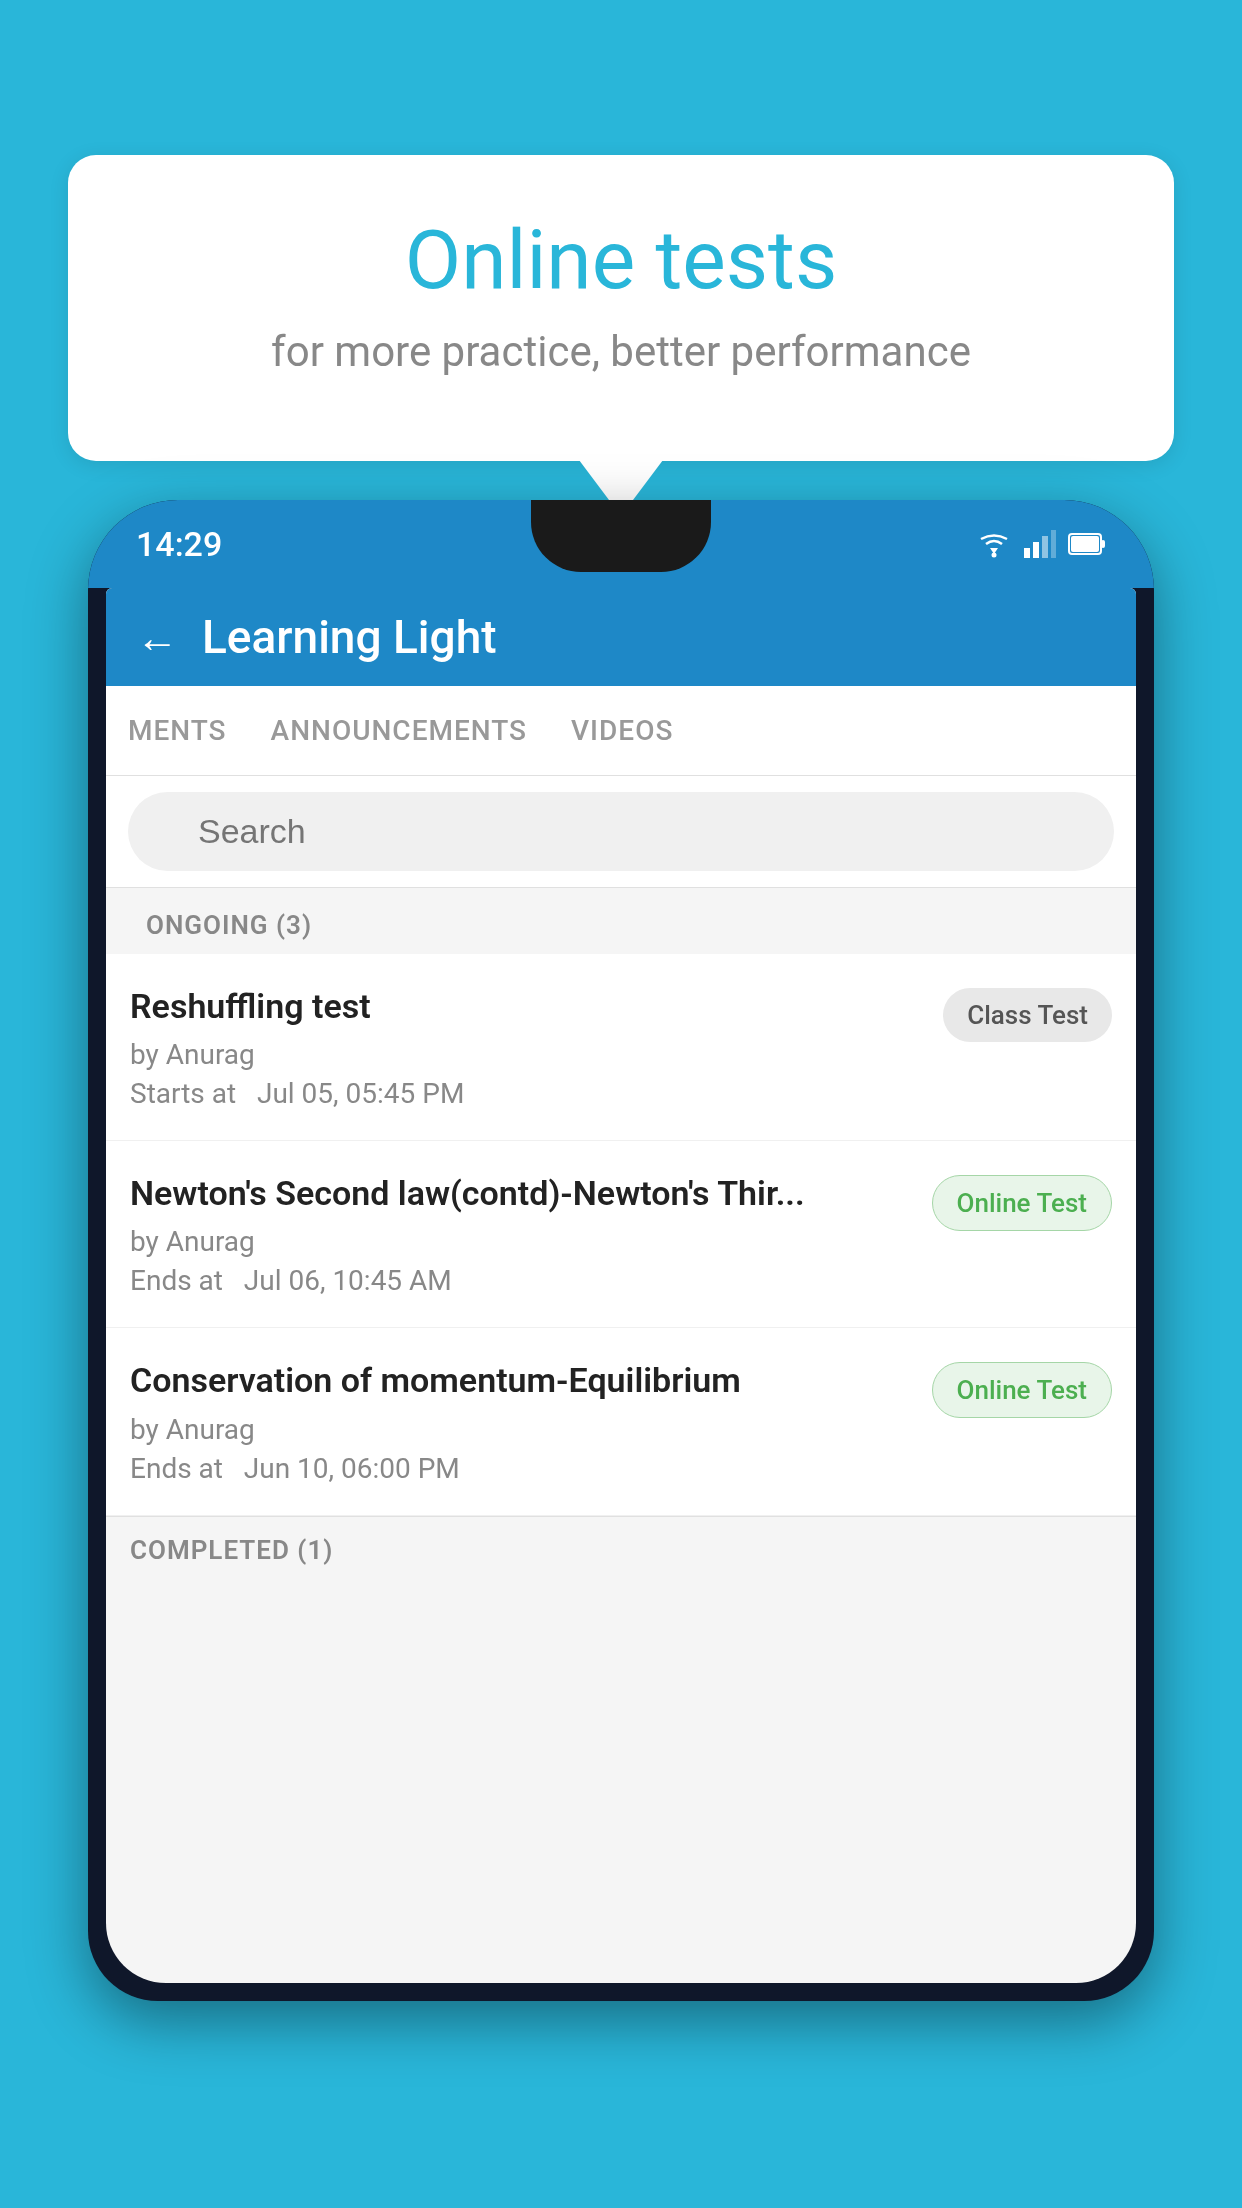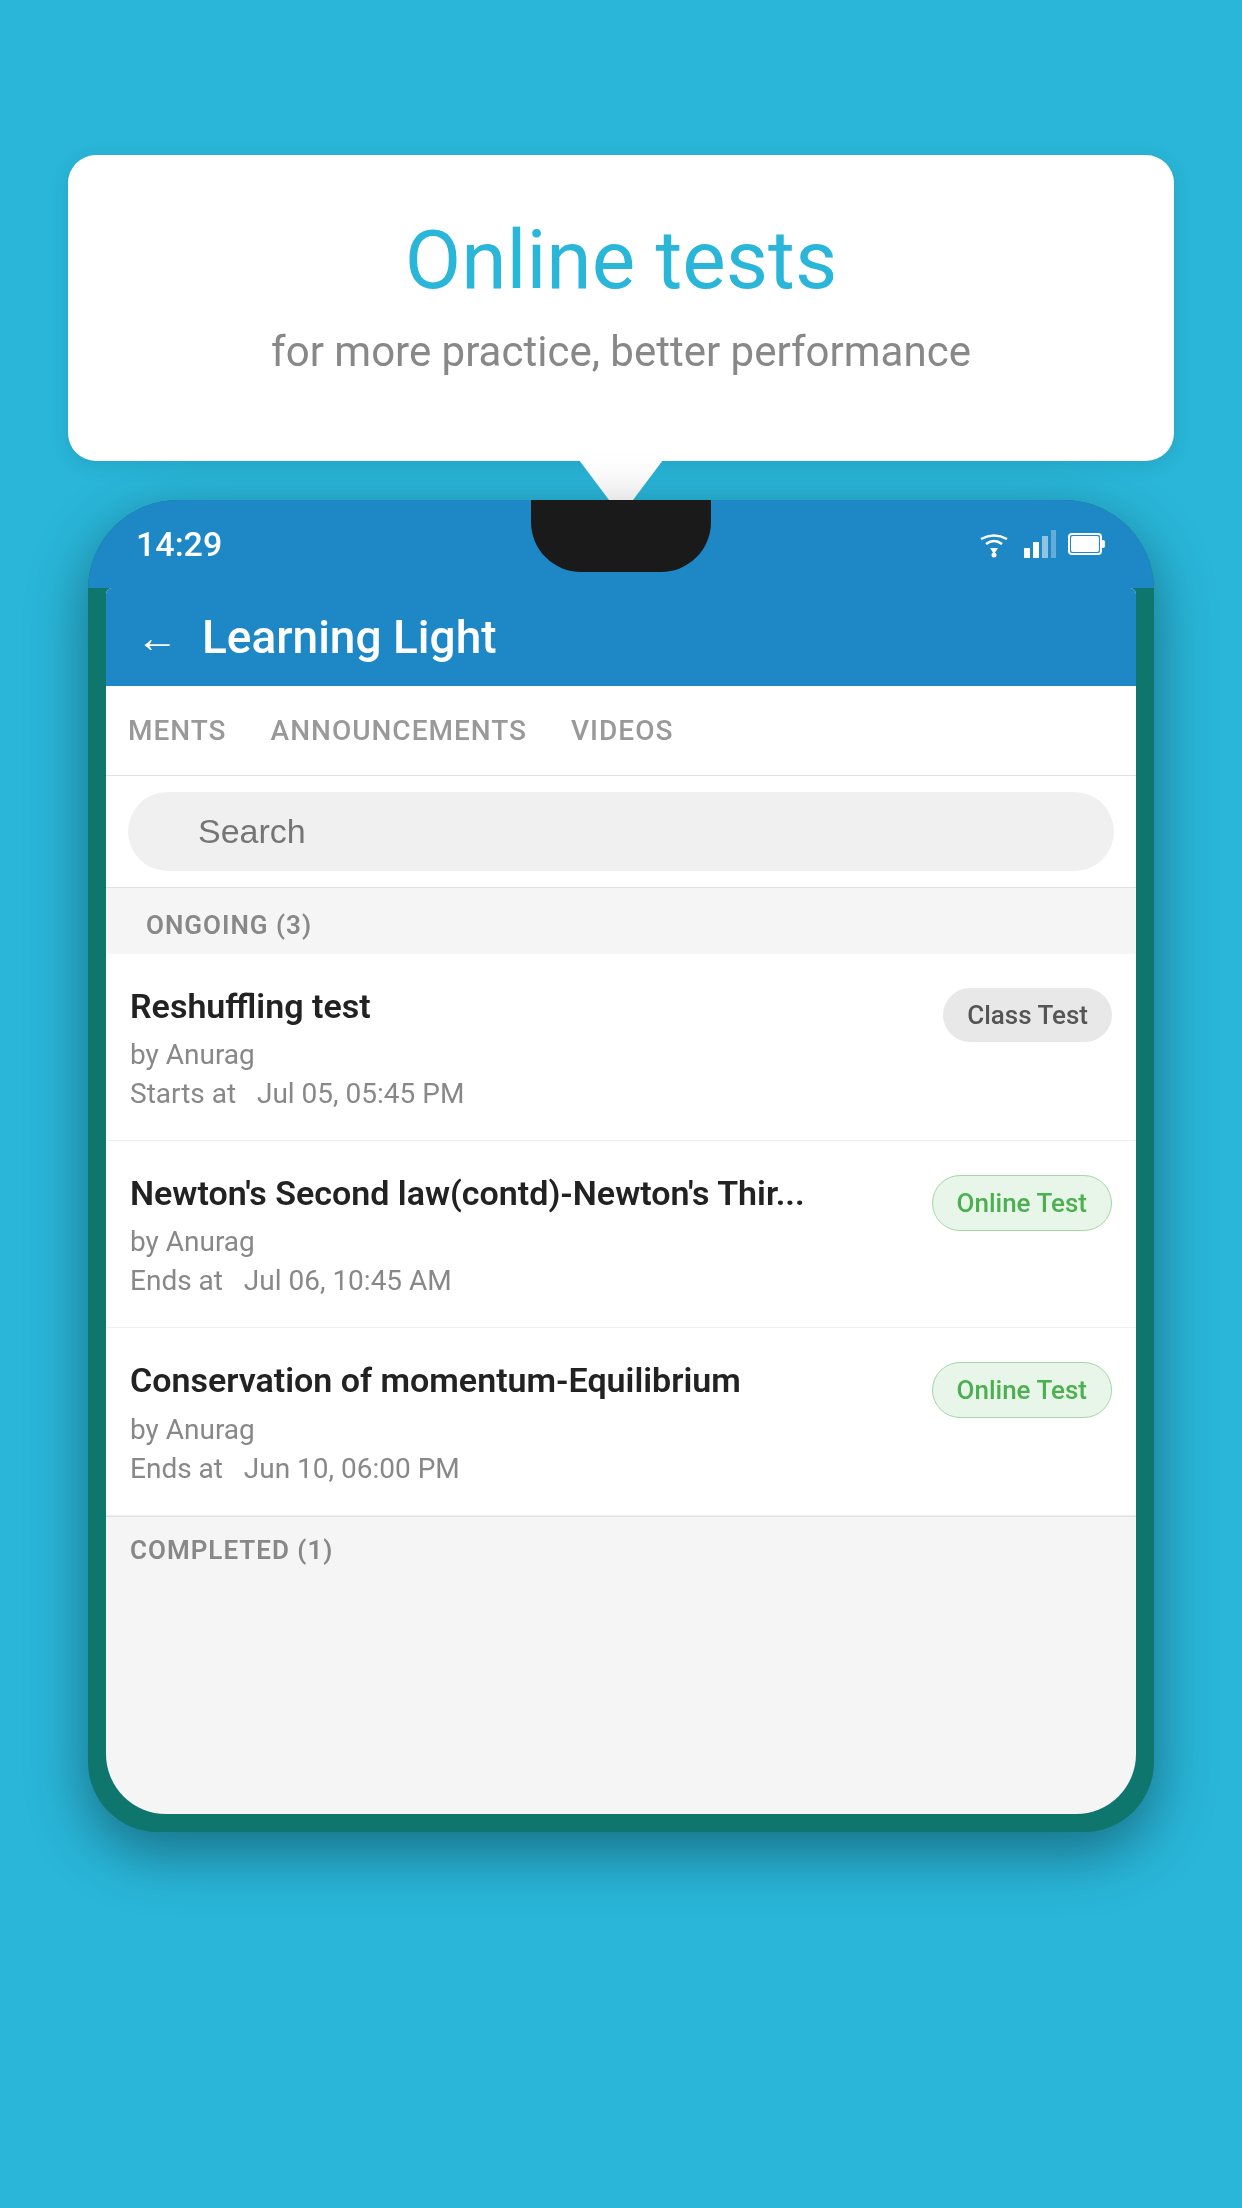--- a/index.html
+++ b/index.html
@@ -62,27 +62,27 @@
     .phone-container {
       position: absolute;
       top: 500px;
       left: 88px;
       right: 88px;
       bottom: 0;
       z-index: 3;
     }
 
     .phone-frame {
-      background: #0f766e;
+      background: #0f172a;
       border-radius: 90px 90px 70px 70px;
       padding: 0;
       position: relative;
       overflow: hidden;
       box-shadow: 0 20px 60px rgba(0,0,0,0.4);
-      height: 1332px;
+      height: 1501px;
     }
 
     
     .phone-top-bar {
       position: absolute;
       top: 0;
       left: 0;
       right: 0;
       height: 88px;
       background: #1e88c7;
@@ -208,28 +208,27 @@
       left: 24px;
       top: 50%;
       transform: translateY(-50%);
       font-size: 34px;
       color: #999;
       pointer-events: none;
     }
 
     
     .section-header {
-      padding: 22px 24px 14px;
+      padding: 22px 40px 14px;
       font-size: 26px;
       color: #888;
       font-weight: 600;
       letter-spacing: 1px;
       background: #f5f5f5;
       text-transform: uppercase;
-      margin-left: 16px;
     }
 
     
     .test-list {
       background: white;
     }
 
     .test-item {
       padding: 30px 24px;
       border-bottom: 1px solid #f0f0f0;

